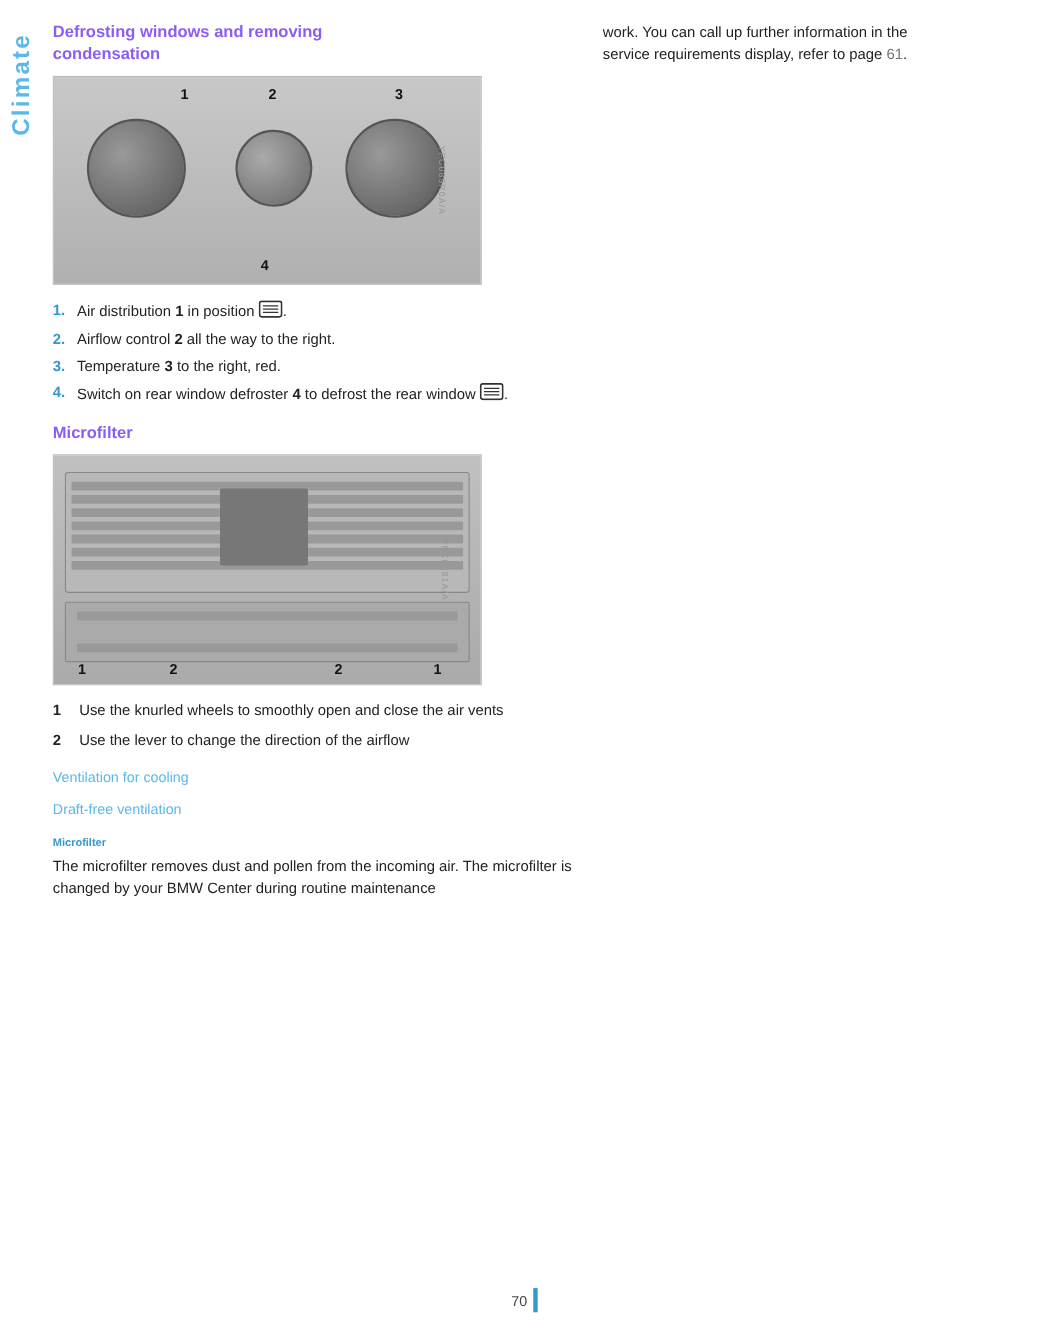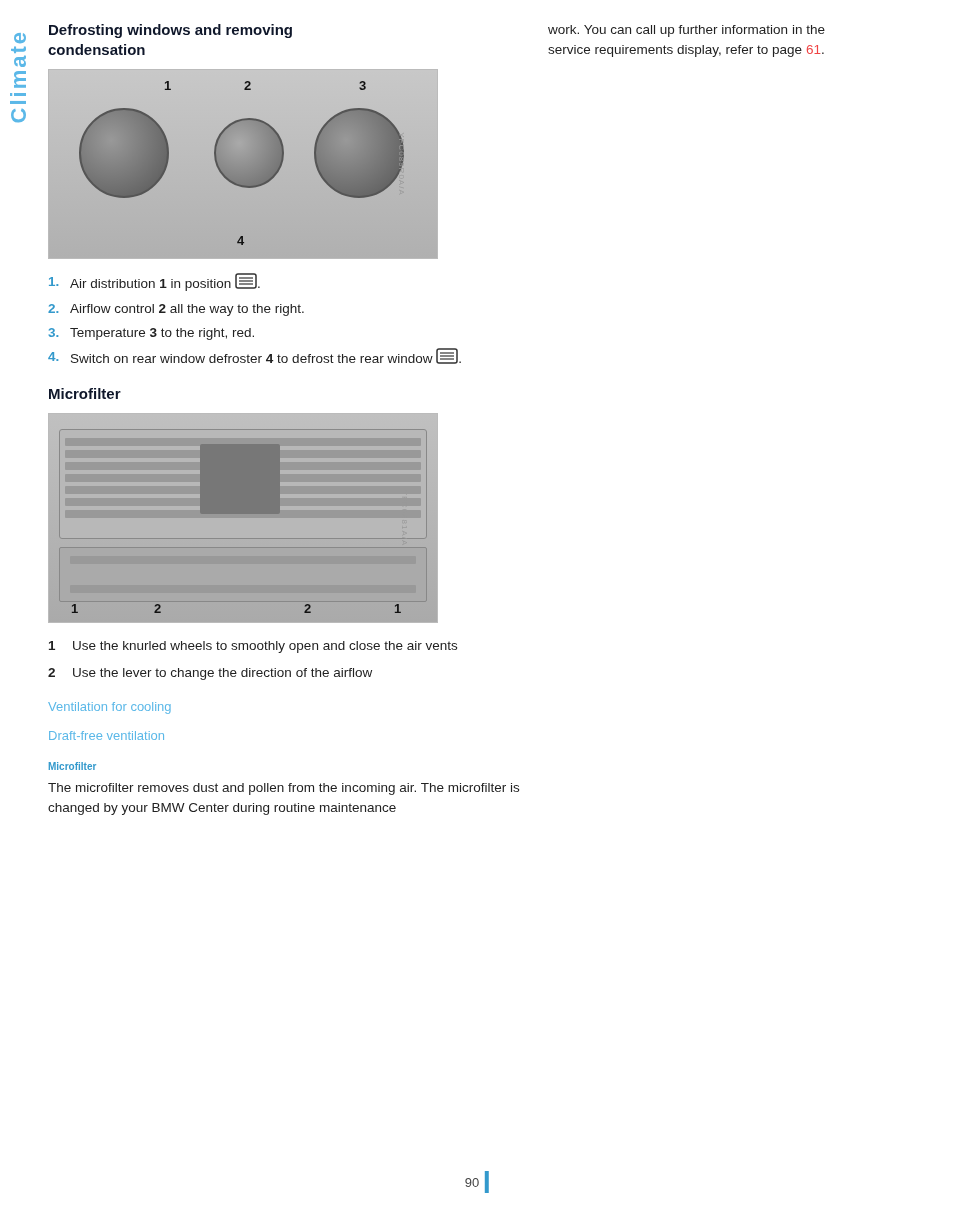--- a/index.html
+++ b/index.html
@@ -54,21 +54,21 @@
 
     .right-column {
       flex: 0 0 280px;
       padding-top: 0;
     }
 
     
     .section-heading-large {
       font-size: 15px;
       font-weight: bold;
-      color: #0f172a;
+      color: #8b5cf6;
       margin-bottom: 10px;
       line-height: 1.3;
     }
 
     .section-heading-medium {
       font-size: 10px;
       font-weight: bold;
       color: #3399cc;
       margin-bottom: 6px;
       margin-top: 18px;
@@ -158,21 +158,21 @@
       margin-bottom: 10px;
     }
 
     
     .right-text {
       font-size: 13.5px;
       line-height: 1.5;
       color: #222;
     }
     .link-blue {
-      color: #ef4444;
+      color: #737373;
       text-decoration: none;
     }
 
     
     .page-footer {
       position: absolute;
       bottom: 20px;
       left: 50%;
       transform: translateX(-50%);
       display: flex;
@@ -356,15 +356,15 @@
     <div class="right-column">
       <p class="right-text">
         <span>work. You can call up further information in the service requirements display, refer to page </span><a class="link-blue">61</a>.
       </p>
     </div>
 
   </div>
 </div>
 
 <div class="page-footer">
-  <span>90</span>
+  <span>70</span>
   <div class="page-footer-bar"></div>
 </div>
 
 </body></html>

